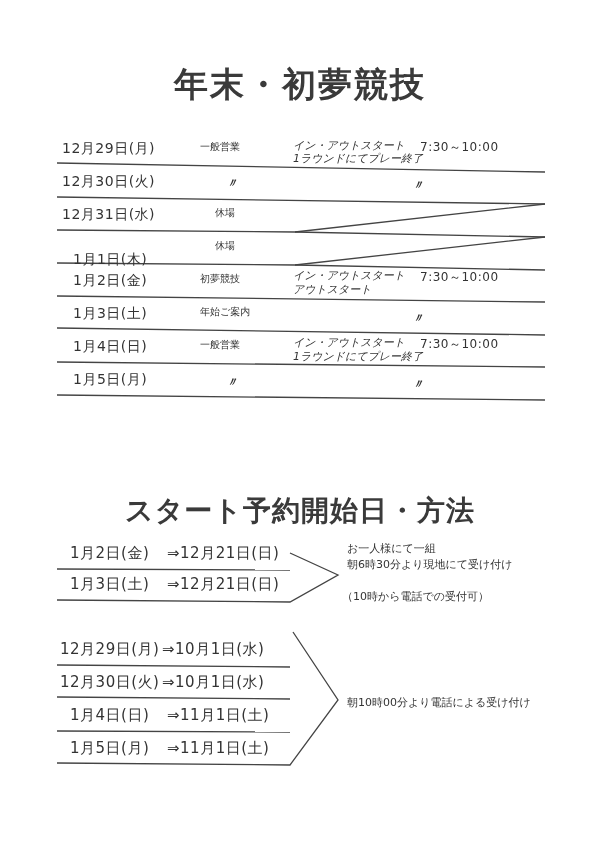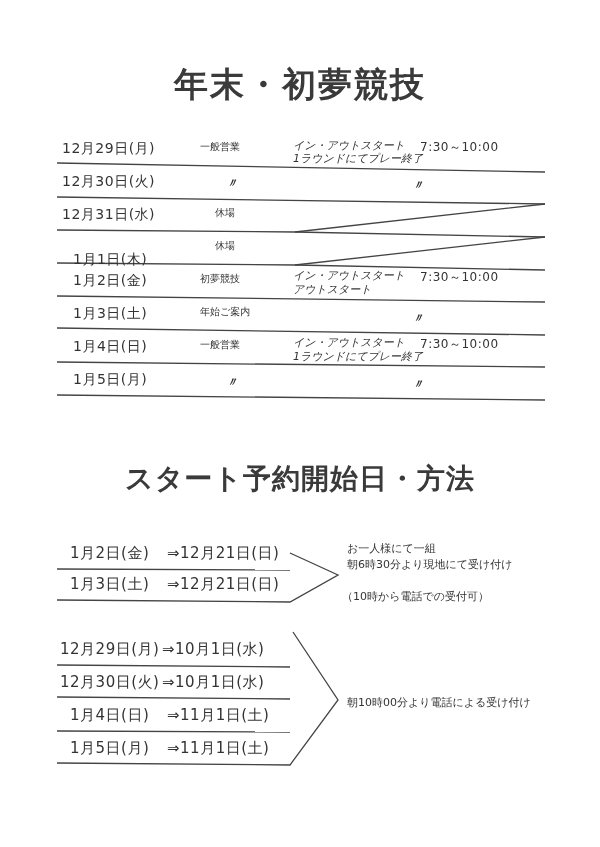--- a/index.html
+++ b/index.html
@@ -1,21 +1,21 @@
 <!DOCTYPE html>
 <html><head>
   <meta charset="utf-8">
   <style>
     html, body { margin: 0; padding: 0; background: #ffffff; }
     body { width: 600px; height: 847px; position: relative; overflow: hidden;
            font-family: "DejaVu Sans", "Liberation Sans", sans-serif; color: #333; }
     .title { position: absolute; left: 0; width: 600px; text-align: center;
              font-family: "DejaVu Serif", "Liberation Serif", serif; font-weight: bold; color: #3a3a3a; }
     .t1 { top: 62px; font-size: 34px; letter-spacing: 2px; }
-    .t2 { top: 460px; font-size: 28px; letter-spacing: 1px; }
+    .t2 { top: 492px; font-size: 28px; letter-spacing: 1px; }
     .txt { position: absolute; white-space: nowrap; color: #333; }
     .date { font-size: 14px; letter-spacing: 0.5px; }
     .status { font-size: 10px; }
     .note { font-size: 11px; line-height: 13px; font-style: italic; }
     .time { font-size: 12px; letter-spacing: 0.5px; }
     .ditto { font-size: 12px; font-style: italic; font-weight: bold; }
     svg.lines { position: absolute; left: 0; top: 0; }
     .r-date { font-size: 15px; letter-spacing: 0.5px; }
     .r-note { font-size: 11px; line-height: 16px; }
   </style>

